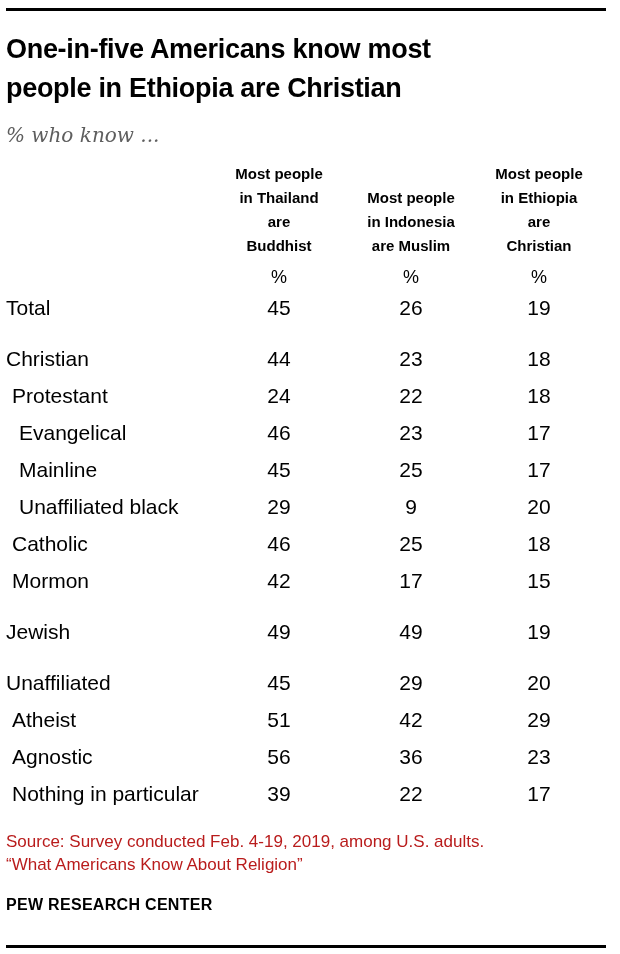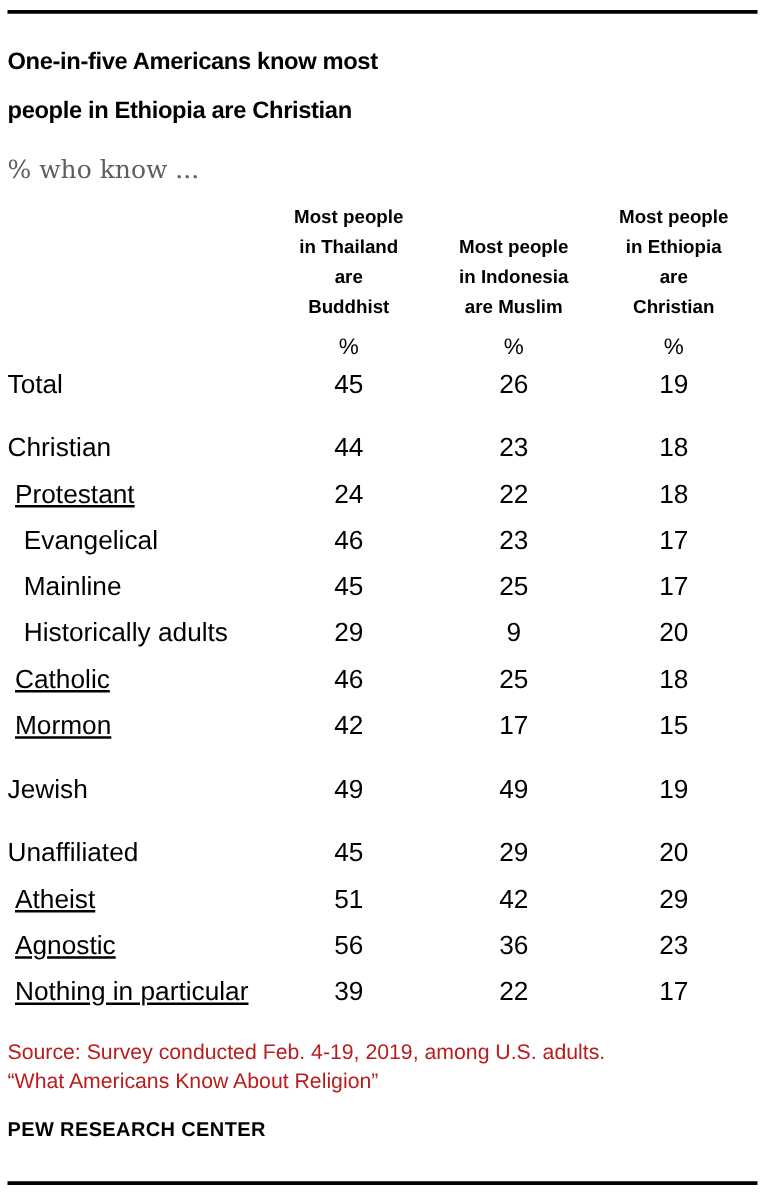--- a/index.html
+++ b/index.html
@@ -18,30 +18,31 @@
     left: 6px;
     right: 14px;
     height: 3px;
     background: #000000;
   }
   .rule-top { top: 8px; }
   .rule-bottom { bottom: 6px; }
 
   .title {
     margin: 30px 10px 0 6px;
-    font-size: 19px;
+    font-size: 27px;
     font-weight: bold;
     line-height: 39px;
     letter-spacing: -0.3px;
     white-space: pre-line;
     color: #000000;
   }
   .subtitle {
     margin: 15px 0 0 6px;
     font-family: "DejaVu Serif", serif;
+    font-style: italic;
     font-size: 20px;
     color: #5e5e5e;
   }
 
   table.data {
     margin: 15px 0 0 6px;
     border-collapse: collapse;
     table-layout: fixed;
     width: 598px;
   }
@@ -75,21 +76,21 @@
     white-space: nowrap;
   }
   tbody.rows td.val {
     text-align: center;
     font-size: 21px;
     line-height: 22px;
     padding-top: 7px;
     padding-bottom: 8px;
   }
   tbody.rows .indent-0 { padding-left: 0px; }
-  tbody.rows .indent-1 { padding-left: 6px; text-decoration: underline; }
+  tbody.rows .indent-1 { padding-left: 6px; }
   tbody.rows .indent-2 { padding-left: 13px; }
   tbody.rows tr.group-gap th,
   tbody.rows tr.group-gap td { padding-top: 21px; }
 
   .source {
     margin: 17px 0 0 6px;
     font-size: 17px;
     line-height: 23px;
     color: #b91c1c;
   }
@@ -165,21 +166,21 @@
           <td class="val">23</td>
           <td class="val">17</td>
         </tr>
         <tr>
           <th class="row-label indent-2">Mainline</th>
           <td class="val">45</td>
           <td class="val">25</td>
           <td class="val">17</td>
         </tr>
         <tr>
-          <th class="row-label indent-2">Historically adults</th>
+          <th class="row-label indent-2">Unaffiliated black</th>
           <td class="val">29</td>
           <td class="val">9</td>
           <td class="val">20</td>
         </tr>
         <tr>
           <th class="row-label indent-1">Catholic</th>
           <td class="val">46</td>
           <td class="val">25</td>
           <td class="val">18</td>
         </tr>

